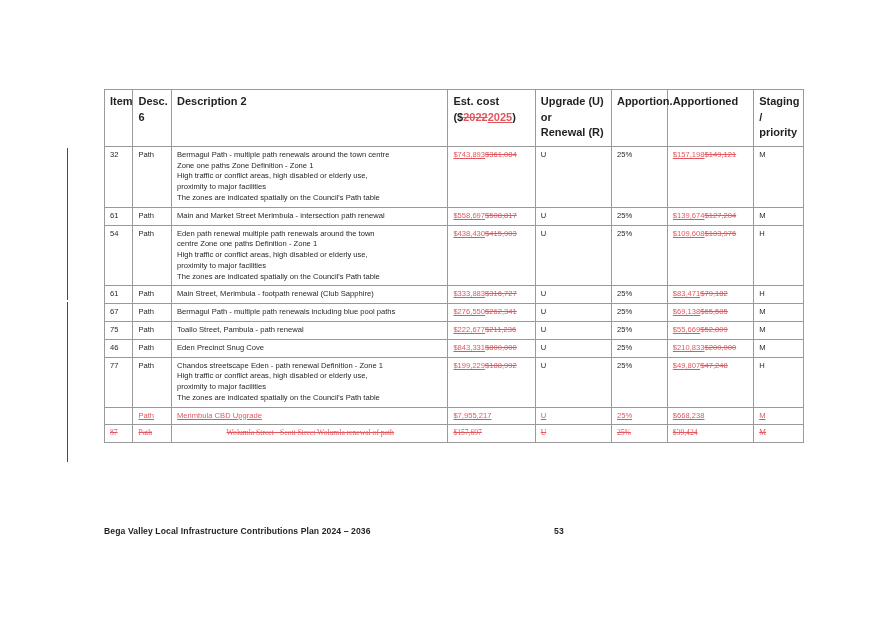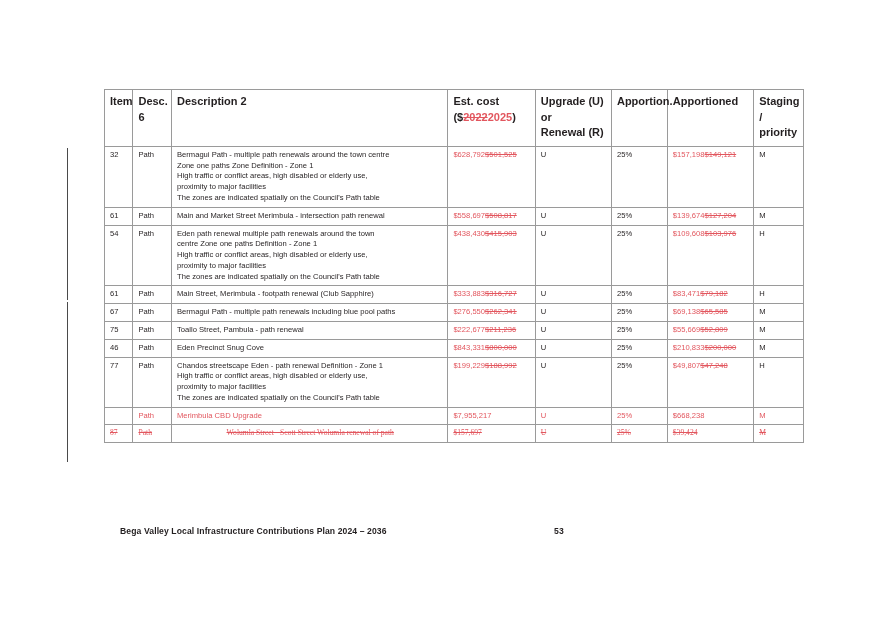--- a/index.html
+++ b/index.html
@@ -69,20 +69,21 @@
   .c-desc2     { width: 272px; }
   .c-cost      { width: 86px; }
   .c-ur        { width: 75px; }
   .c-app       { width: 55px; }
   .c-apportion { width: 85px; }
   .c-stage     { width: 49px; }
 
   
   .ins {
     color: #e2565e;
+    text-decoration: underline;
     text-decoration-color: #e2565e;
   }
   .del {
     color: #e2565e;
     text-decoration: line-through;
     text-decoration-color: #e2565e;
     text-align: center;
   }
   .row-ins td { color: #e2565e; }
   .row-del td { color: #e2565e; font-family: Liberation Serif, serif; }
@@ -94,21 +95,21 @@
     position: absolute;
     left: 104px;
     top: 526px;
     width: 700px;
     font-size: 8.6px;
     font-weight: bold;
     letter-spacing: 0.1px;
   }
   .footer .ftitle {
     position: absolute;
-    left: 16px;
+    left: 0;
     top: 0;
     white-space: nowrap;
   }
   .footer .fpage {
     position: absolute;
     left: 450px;
     top: 0;
   }
 </style>
 </head>
@@ -159,21 +160,21 @@
         <tr>
           <td><span>32</span></td>
           <td><span>Path</span></td>
           <td class="cell-lines">
             <span>Bermagui Path - multiple path renewals around the town centre</span>
             <span>Zone one paths Zone Definition - Zone 1</span>
             <span>High traffic or conflict areas, high disabled or elderly use,</span>
             <span>proximity to major facilities</span>
             <span>The zones are indicated spatially on the Council's Path table</span>
           </td>
-          <td><span class="ins">$628,792</span><span class="del">$501,525</span></td>
+          <td><span class="ins">$743,893</span><span class="del">$361,084</span></td>
           <td><span>U</span></td>
           <td><span>25%</span></td>
           <td><span class="ins">$157,198</span><span class="del">$149,121</span></td>
           <td><span>M</span></td>
         </tr>
         <tr>
           <td><span>61</span></td>
           <td><span>Path</span></td>
           <td class="cell-lines">
             <span>Main and Market Street Merimbula - intersection path renewal</span>

